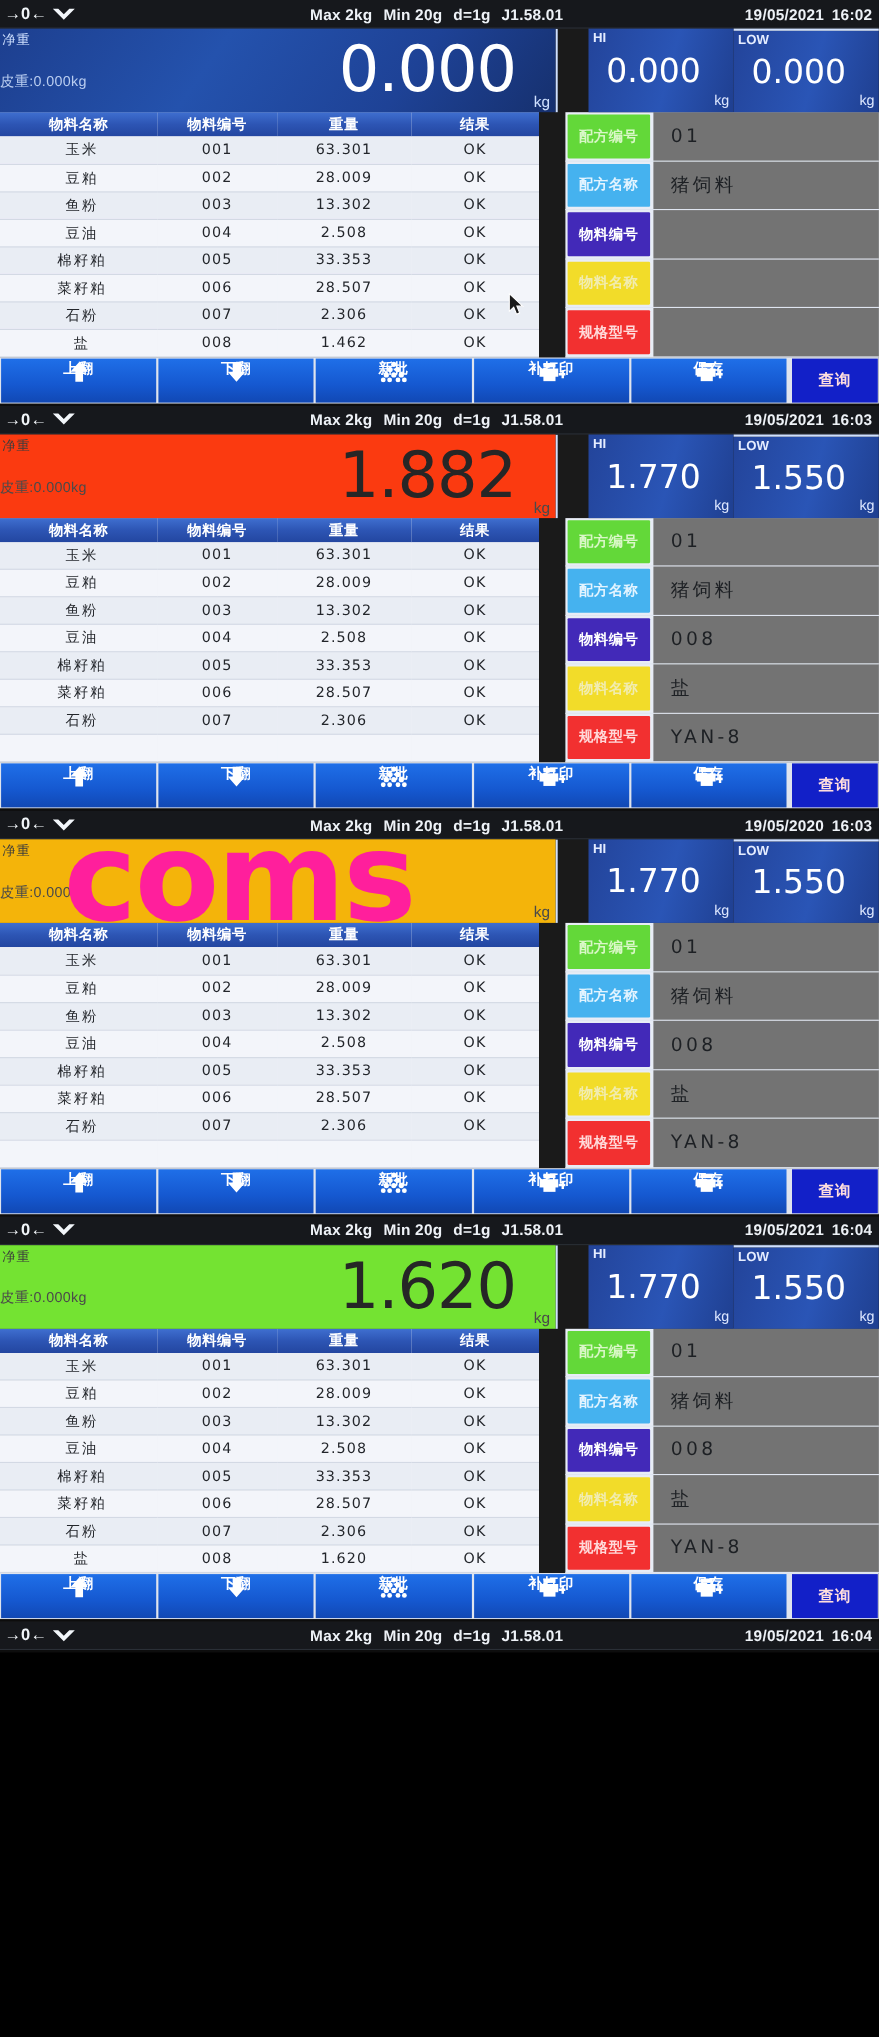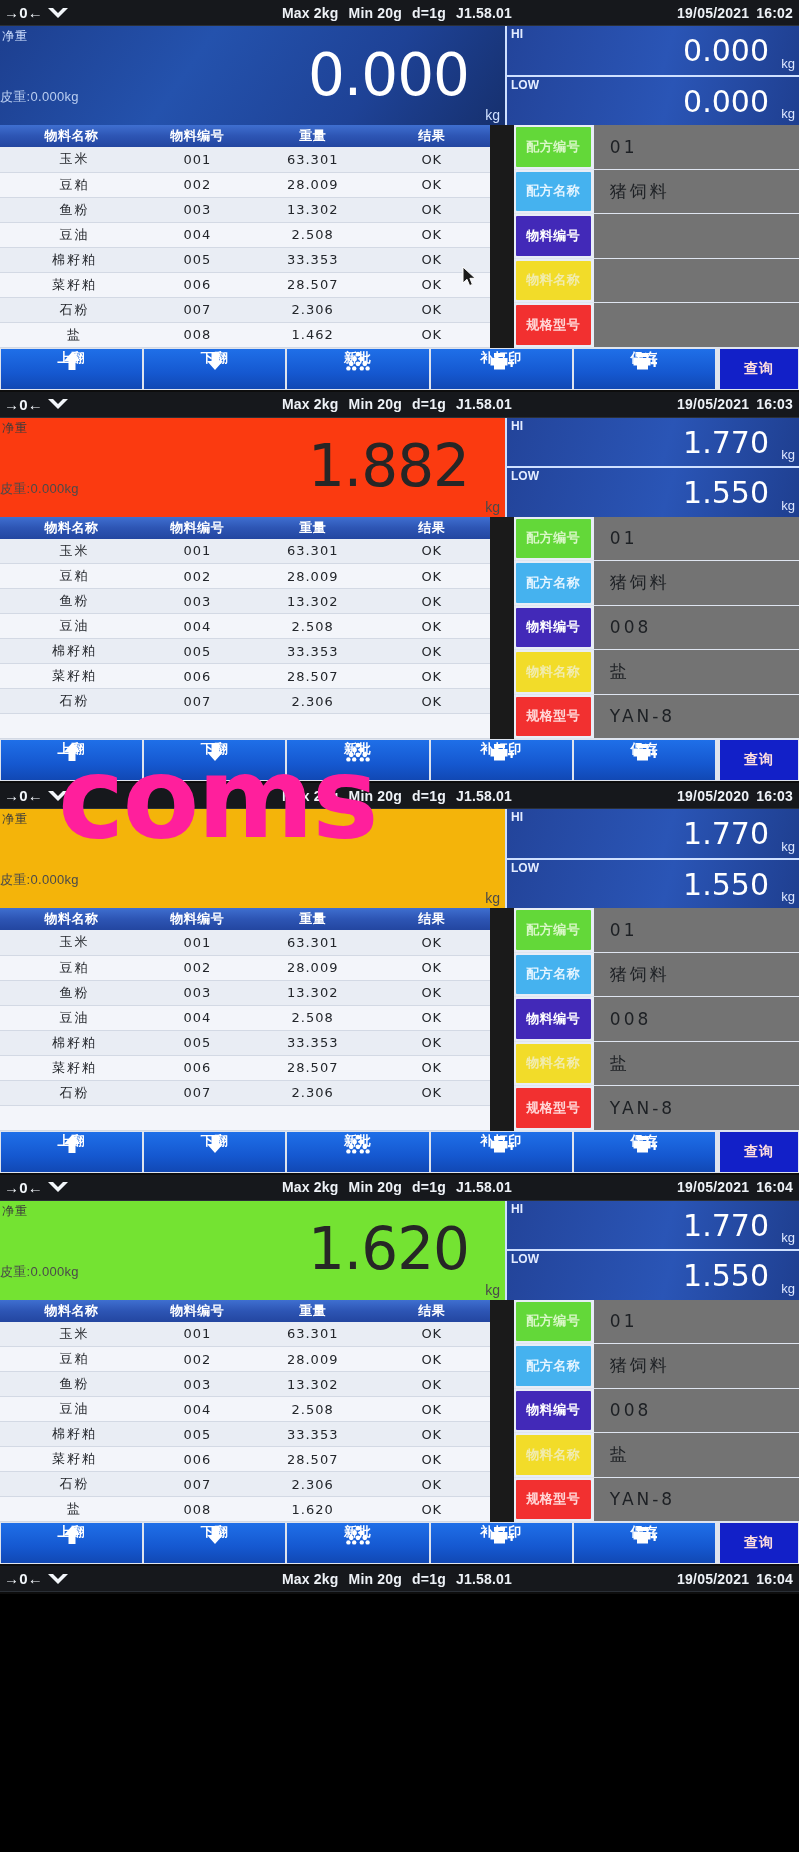--- a/index.html
+++ b/index.html
@@ -29,21 +29,21 @@
   .sb-left { display:flex; align-items:center; gap:4px; padding-left:4px; width:190px; }
   .sb-center { flex:1; text-align:center; white-space:nowrap; }
   .sb-center span { margin:0 5px; }
   .sb-right { width:195px; text-align:right; padding-right:6px; white-space:nowrap; }
   .sb-right span { margin-left:7px; }
 
   .ind-zero { font-size:15px; font-weight:bold; color:#f2f6fa; }
   .ind-stable svg { display:block; }
 
   
-  .weightrow { display:flex; height:99px; }
+  .weightrow { display:flex; height:76px; }
   .weightmain {
     position:relative; flex:1;
     background:linear-gradient(125deg,#1d3f8f 0%,#2452ad 38%,#1e4296 72%,#16306e 100%);
     overflow:hidden;
   }
   .weightmain.red   { background:#fb3a10; }
   .weightmain.amber { background:#f4b40a; }
   .weightmain.green { background:#74e332; }
 
   .wm-nettag {
@@ -73,22 +73,23 @@
 
   .wm-unit {
     position:absolute; right:5px; bottom:2px; font-size:14px; color:#cfe0ff;
   }
   .weightmain.red .wm-unit,
   .weightmain.amber .wm-unit,
   .weightmain.green .wm-unit { color:#4a4a4a; }
 
   
   .limits {
-    width:294px; display:flex; flex-direction:column;
+    width:294px; display:flex; flex-direction:row;
     border-left:2px solid #cfe0ff;
+    padding-left:28px;
   }
   .limitcell {
     flex:1; position:relative;
     background:linear-gradient(105deg,#23449a 0%,#2a55b6 55%,#1f3f90 100%);
   }
   .limitcell + .limitcell { border-top:2px solid #cfe0ff; }
   .lc-tag { position:absolute; left:4px; top:1px; font-size:12px; color:#e4ecff; font-weight:bold; }
   .lc-val {
     position:absolute; right:30px; top:50%; transform:translateY(-46%);
     font-size:30px; color:#ffffff; font-family:"DejaVu Sans",sans-serif; line-height:1;

